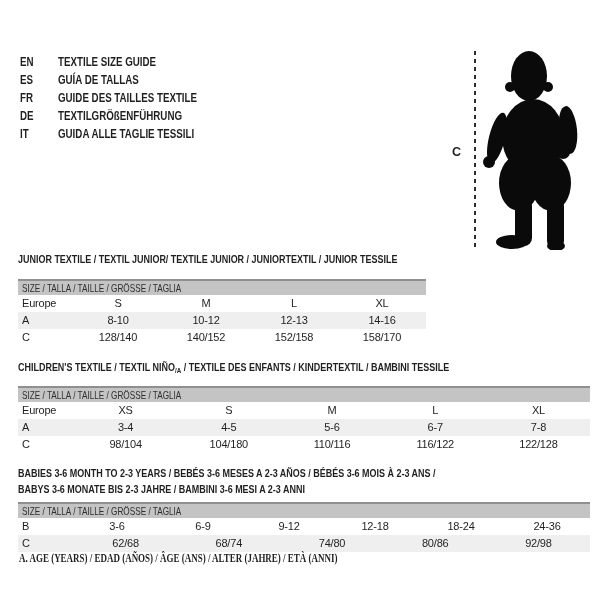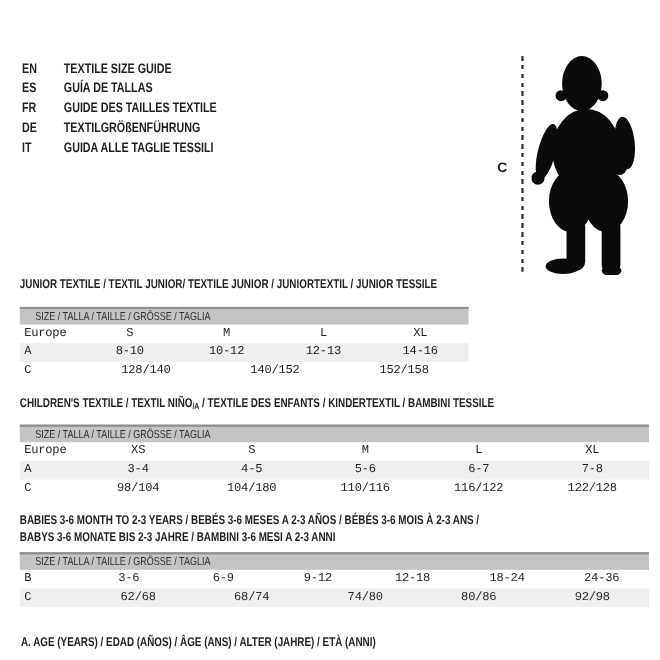--- a/index.html
+++ b/index.html
@@ -16,30 +16,30 @@
   
   .measure-line{position:absolute;left:474px;top:10px;width:2px;height:196px;
     background:repeating-linear-gradient(to bottom,#2b2b2b 0 4px,transparent 4px 8px);}
   .figure-label{position:absolute;left:452px;top:104px;font-size:12.5px;font-weight:bold;}
   .baby-svg{position:absolute;left:483px;top:9px;}
 
   
   .sec-title{position:absolute;left:18px;font-size:11.5px;font-weight:bold;line-height:16px;}
   .tbl{position:absolute;left:18px;}
   .tbl-head{height:14px;line-height:14px;background:#c4c4c4;border-top:2px solid #8f8f8f;
-    padding-left:14px;font-size:10.5px;color:#2e2e2e;overflow:visible;}
-  .trow{display:flex;height:17px;line-height:17px;font-size:11px;font-family:Liberation Mono, monospace;}
+    padding-left:4px;font-size:10.5px;color:#2e2e2e;overflow:visible;}
+  .trow{display:flex;height:17px;line-height:17px;font-size:11px;}
   .trow.alt{background:#efefef;}
   .tlab{width:52px;padding-left:4px;letter-spacing:-0.2px;}
   .tval{flex:1;text-align:center;letter-spacing:-0.2px;}
 
   .sub{font-size:8px;vertical-align:-2px;}
 
   
-  .legend{position:absolute;left:19px;top:535px;}
+  .legend{position:absolute;left:19px;top:509px;font-family:Liberation Serif, serif;}
   .legend-line{height:17px;line-height:17px;font-size:11.5px;font-weight:bold;}
 </style>
 </head>
 <body>
 
 <div class="canvas">
 
   <div class="lang-block">
     <div class="lang-row">
       <span class="lang-code"><span class="cond">EN</span></span>
@@ -108,20 +108,21 @@
       <span class="tval">8-10</span>
       <span class="tval">10-12</span>
       <span class="tval">12-13</span>
       <span class="tval">14-16</span>
     </div>
     <div class="trow">
       <span class="tlab">C</span>
       <span class="tval">128/140</span>
       <span class="tval">140/152</span>
       <span class="tval">152/158</span>
+      <span class="tval">158/170</span>
     </div>
   </div>
 
   <div class="sec-title" style="top:318px;">
     <span class="cond"><span>CHILDREN'S TEXTILE / TEXTIL NIÑO</span><span class="sub">/A</span><span> / TEXTILE DES ENFANTS / KINDERTEXTIL / BAMBINI TESSILE</span></span>
   </div>
   <div class="tbl" style="top:345px;width:572px;">
     <div class="tbl-head">
       <span class="cond">SIZE / TALLA / TAILLE / GRÖSSE / TAGLIA</span>
     </div>

